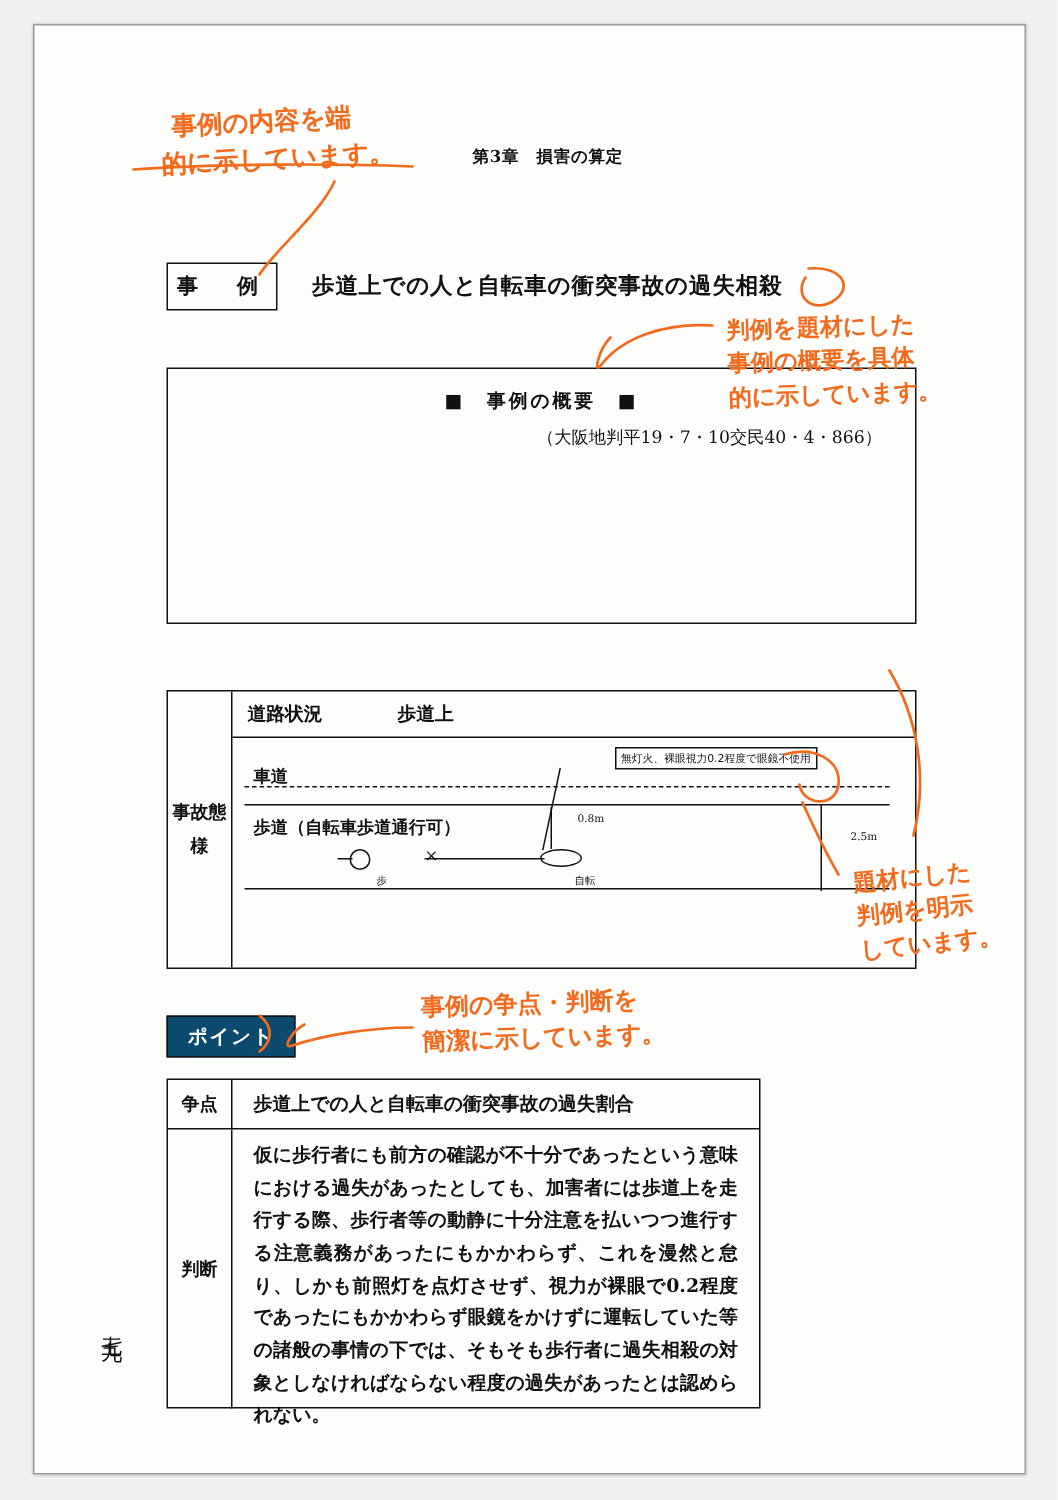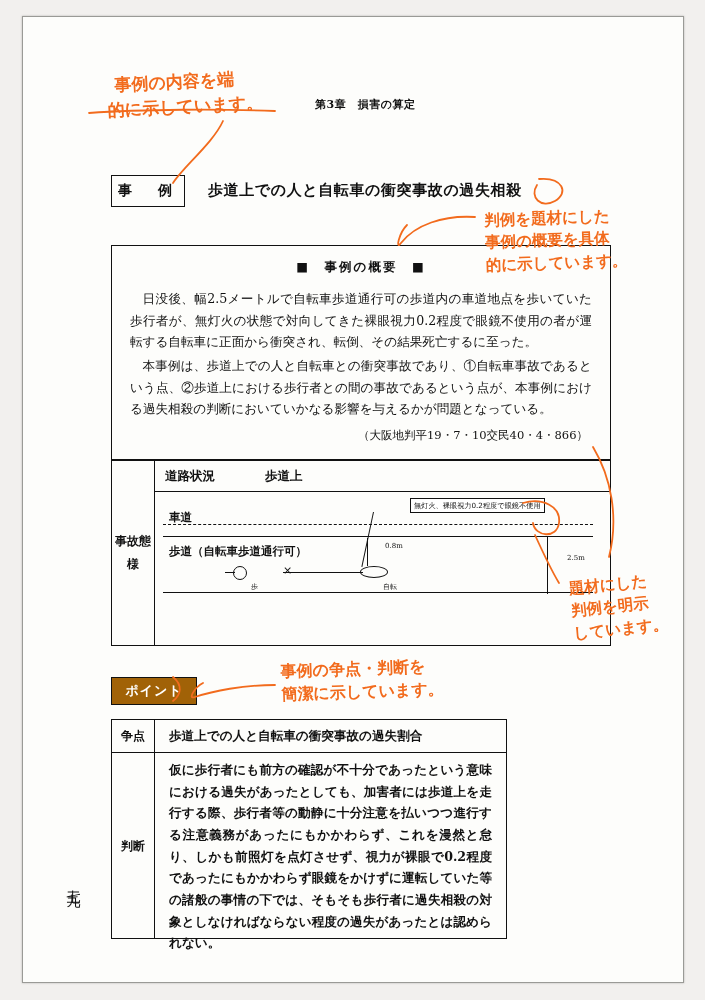--- a/index.html
+++ b/index.html
@@ -38,21 +38,21 @@
     font-size:14px;font-weight:700;letter-spacing:6px;
     font-family:"DejaVu Serif", serif;
   }
   .case-title{
     position:absolute;left:185px;top:164px;
     font-size:15px;font-weight:700;letter-spacing:.6px;
     font-family:"DejaVu Serif", serif;
   }
   .outline-box{
     position:absolute;left:88px;top:228px;
-    width:500px;height:215px;
+    width:500px;height:171px;
     border:1.3px solid #111;
     box-sizing:border-box;
   }
   .outline-head{
     text-align:center;margin-top:13px;
     font-size:12.5px;font-weight:700;letter-spacing:2px;
     font-family:"DejaVu Serif", serif;
   }
   .outline-body{
     margin:12px 18px 0 18px;
@@ -110,21 +110,21 @@
     background:#fff;
     font-family:"DejaVu Sans", sans-serif;
     white-space:nowrap;
   }
   .tiny{font-size:7px;font-family:"DejaVu Serif", serif;padding-left:16px;}
   
   .point-box{
     position:absolute;left:88px;top:660px;
     width:84px;height:26px;
     border:1.6px solid #111;
-    background:#a16207;color:#fff;
+    background:#0c4a6e;color:#fff;
     display:flex;align-items:center;justify-content:center;
     font-size:13px;font-weight:700;letter-spacing:1px;
     font-family:"DejaVu Serif", serif;
   }
   .point-table{
     position:absolute;left:88px;top:702px;
     width:396px;height:220px;
     border:1.3px solid #111;
     box-sizing:border-box;
   }
@@ -185,24 +185,20 @@
 
   <div class="print">
 
     <div class="chapter-head">第3章　損害の算定</div>
 
     <div class="case-box">事　例</div>
     <div class="case-title">歩道上での人と自転車の衝突事故の過失相殺</div>
 
     <div class="outline-box">
       <div class="outline-head">■　事例の概要　■</div>
-      <div class="outline-body">
-        <p>日没後、幅2.5メートルで自転車歩道通行可の歩道内の車道地点を歩いていた歩行者が、無灯火の状態で対向してきた裸眼視力0.2程度で眼鏡不使用の者が運転する自転車に正面から衝突され、転倒、その結果死亡するに至った。</p>
-        <p>本事例は、歩道上での人と自転車との衝突事故であり、①自転車事故であるという点、②歩道上における歩行者との間の事故であるという点が、本事例における過失相殺の判断においていかなる影響を与えるかが問題となっている。</p>
-      </div>
       <div class="cite">（大阪地判平19・7・10交民40・4・866）</div>
     </div>
 
     <div class="situation">
       <div class="sit-label">事故態様</div>
       <div class="sit-right">
         <div class="sit-row1">
           <div class="k">道路状況</div>
           <div class="v">歩道上</div>
         </div>

